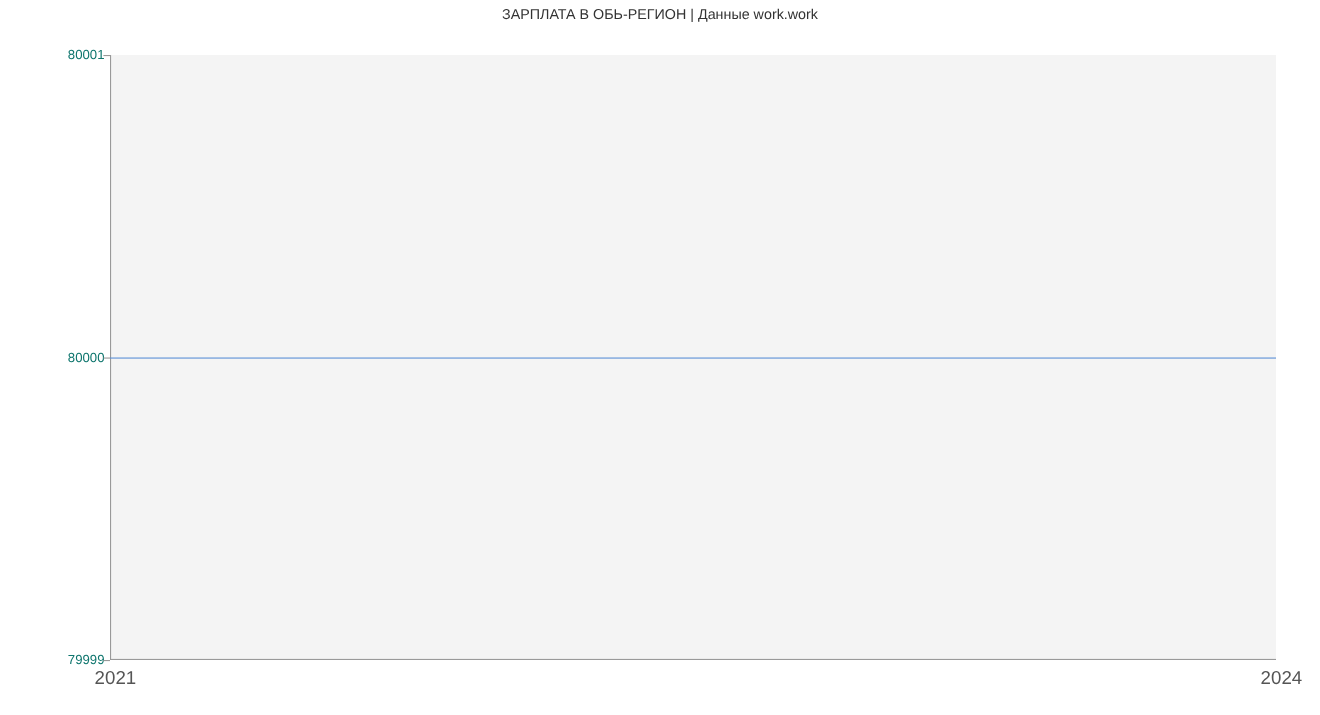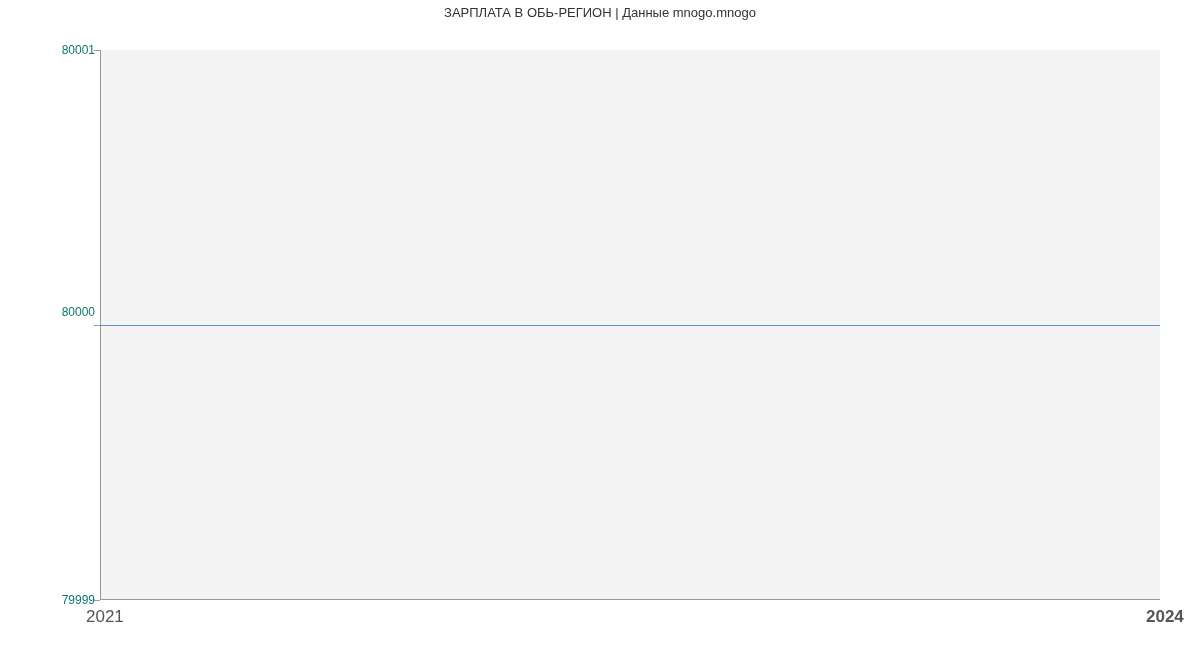--- a/index.html
+++ b/index.html
@@ -61,29 +61,29 @@
       left: 100px;
       width: 1060px;
       height: 1px;
       background: #5b8fd6;
     }
   </style>
 </head>
 <body>
 
 <div class="chart-container">
-  <div class="chart-title">ЗАРПЛАТА В ОБЬ-РЕГИОН | Данные mnogo.mnogo</div>
+  <div class="chart-title">ЗАРПЛАТА В ОБЬ-РЕГИОН | Данные work.work</div>
 
   <div class="plot-area"></div>
 
   <div class="y-tick-label" style="top: 43px;">80001</div>
-  <div class="y-tick-label" style="top: 305px; text-align: center;">80000</div>
+  <div class="y-tick-label" style="top: 318px; text-align: center;">80000</div>
   <div class="y-tick-label" style="top: 593px;">79999</div>
 
   <div class="y-tick-line" style="top: 50px;"></div>
   <div class="y-tick-line" style="top: 325px;"></div>
   <div class="y-tick-line" style="top: 600px;"></div>
 
   <div class="x-tick-label" style="left: 86px;">2021</div>
-  <div class="x-tick-label" style="left: 1146px; font-weight: bold;">2024</div>
+  <div class="x-tick-label" style="left: 1146px;">2024</div>
 
   <div class="data-line" style="top: 325px;"></div>
 </div>
 
 </body></html>

